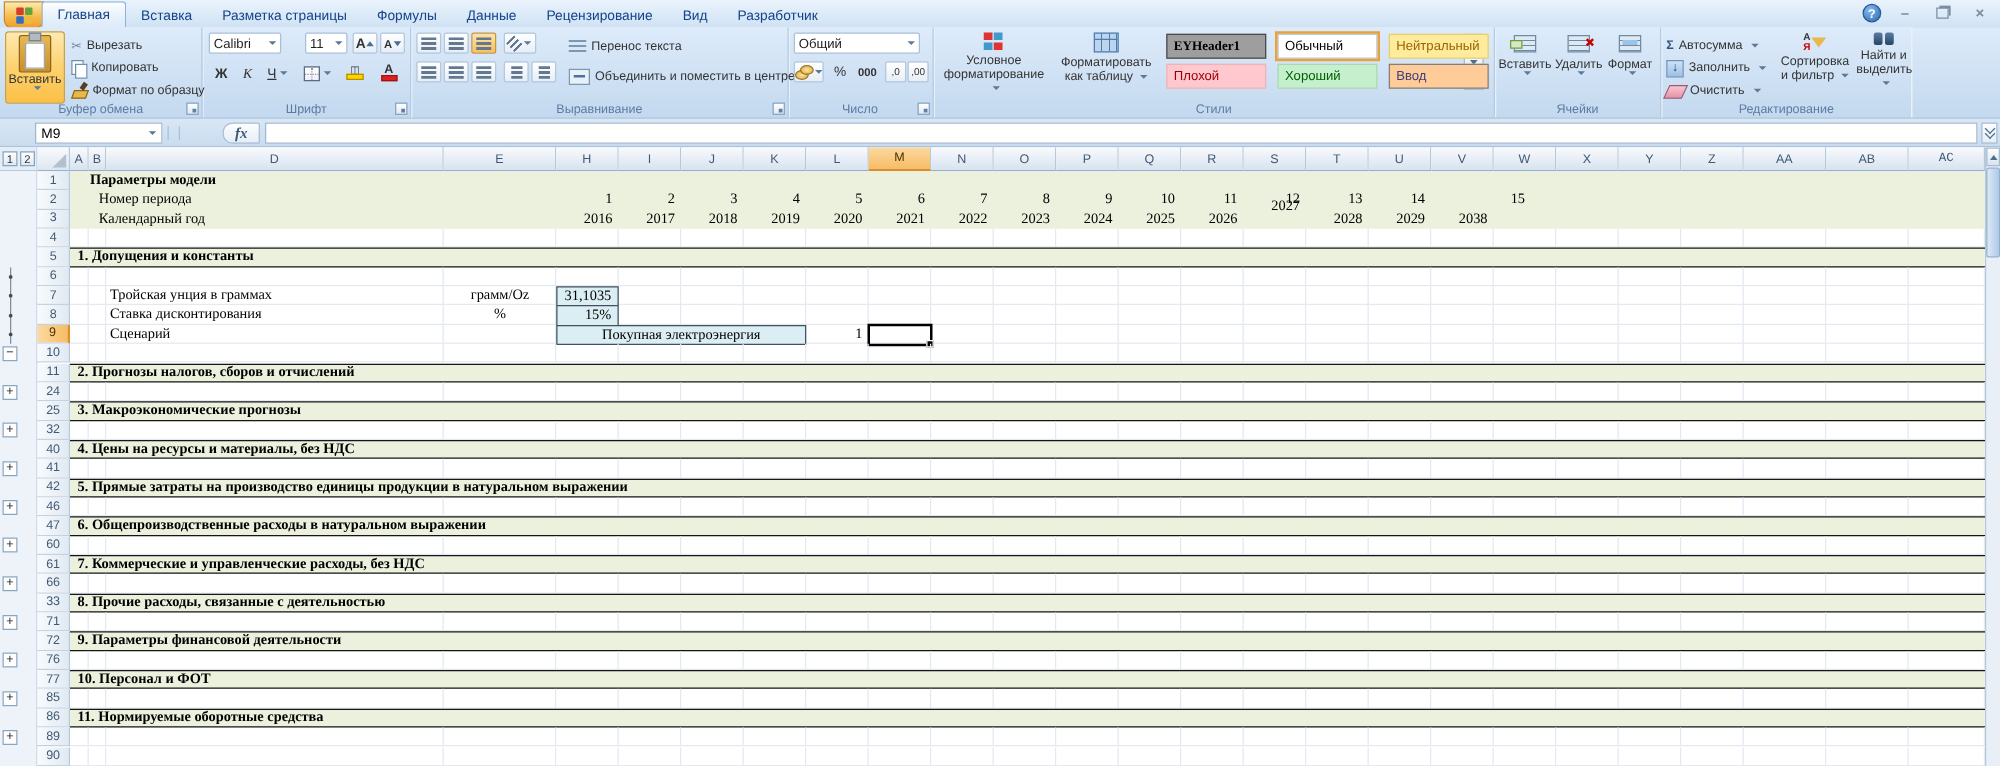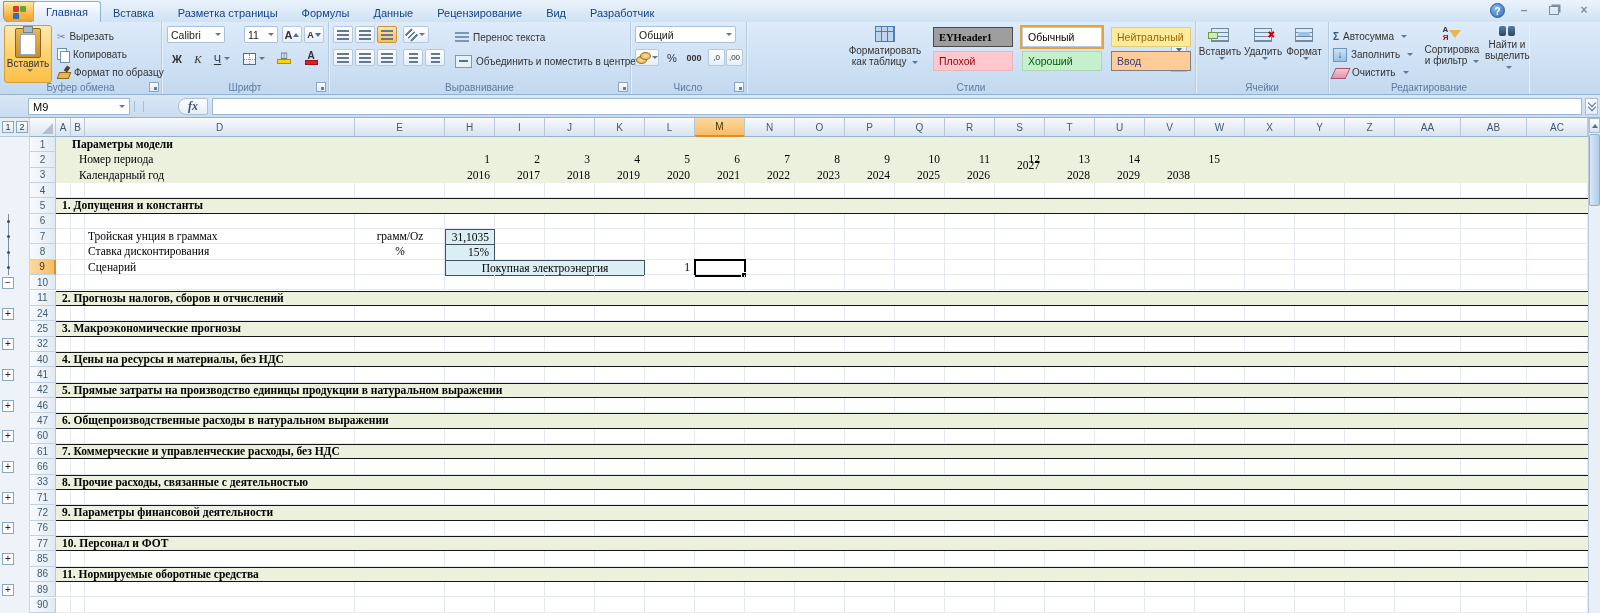--- a/index.html
+++ b/index.html
@@ -332,20 +332,29 @@
       <div class="tbtn" style="left:96px;top:27px;width:17px;font-size:8px">
           <span>,00</span>
         </div>
       <div class="glabel">Число</div>
       <div class="launcher">
           <i></i>
         </div>
     </div>
 
     <div class="grp" style="left:747px;width:448px">
+      <div class="bigbtn" style="left:8px;top:4px;width:80px">
+        <span class="icon-cf">
+          <i style="background:#d33"></i>
+            <i style="background:#49c"></i>
+            <i style="background:#49c"></i>
+            <i style="background:#d33"></i>
+          </span>
+        <span class="two-line" style="margin-top:3px"><span>Условное форматирование</span> <span class="dd"></span></span>
+      </div>
       <div class="bigbtn" style="left:95px;top:4px;width:86px">
         <span class="icon-table"></span>
         <span class="two-line" style="margin-top:3px"><span>Форматировать как таблицу</span> <span class="dd"></span></span>
       </div>
       <div id="style-gallery"></div>
       <div class="gal-scroll" style="left:424px;top:5px">
           <span class="tri-up"></span>
         </div>
       <div class="gal-scroll" style="left:424px;top:20px">
           <span class="tri-dn"></span>
@@ -458,21 +467,21 @@
       <div class="col-hdr" style="left: 995px; width: 50px;">S</div>
       <div class="col-hdr" style="left: 1045px; width: 50px;">T</div>
       <div class="col-hdr" style="left: 1095px; width: 50px;">U</div>
       <div class="col-hdr" style="left: 1145px; width: 50px;">V</div>
       <div class="col-hdr" style="left: 1195px; width: 50px;">W</div>
       <div class="col-hdr" style="left: 1245px; width: 50px;">X</div>
       <div class="col-hdr" style="left: 1295px; width: 50px;">Y</div>
       <div class="col-hdr" style="left: 1345px; width: 50px;">Z</div>
       <div class="col-hdr" style="left: 1395px; width: 66px;">AA</div>
       <div class="col-hdr" style="left: 1461px; width: 66px;">AB</div>
-      <div class="col-hdr" style="left: 1527px; width: 61px;">AC</div>
+      <div class="col-hdr" style="left: 1527px; width: 61px; font-family: Liberation Mono, monospace;">AC</div>
       <div class="row-hdr" style="top: 19px; height: 15.35px;">1</div>
       <div class="green" style="top: 19px; height: 15.35px;"></div>
       <div class="gtext b" style="left: 72px; top: 20px;">Параметры модели</div>
       <div class="row-hdr" style="top: 34.35px; height: 15.35px;">2</div>
       <div class="green" style="top: 34.35px; height: 15.35px;"></div>
       <div class="gtext" style="left: 79px; top: 35.35px;">Номер периода</div>
       <div class="val" style="left: 445px; top: 35.35px; width: 50px;">1</div>
       <div class="val" style="left: 495px; top: 35.35px; width: 50px;">2</div>
       <div class="val" style="left: 545px; top: 35.35px; width: 50px;">3</div>
       <div class="val" style="left: 595px; top: 35.35px; width: 50px;">4</div>

